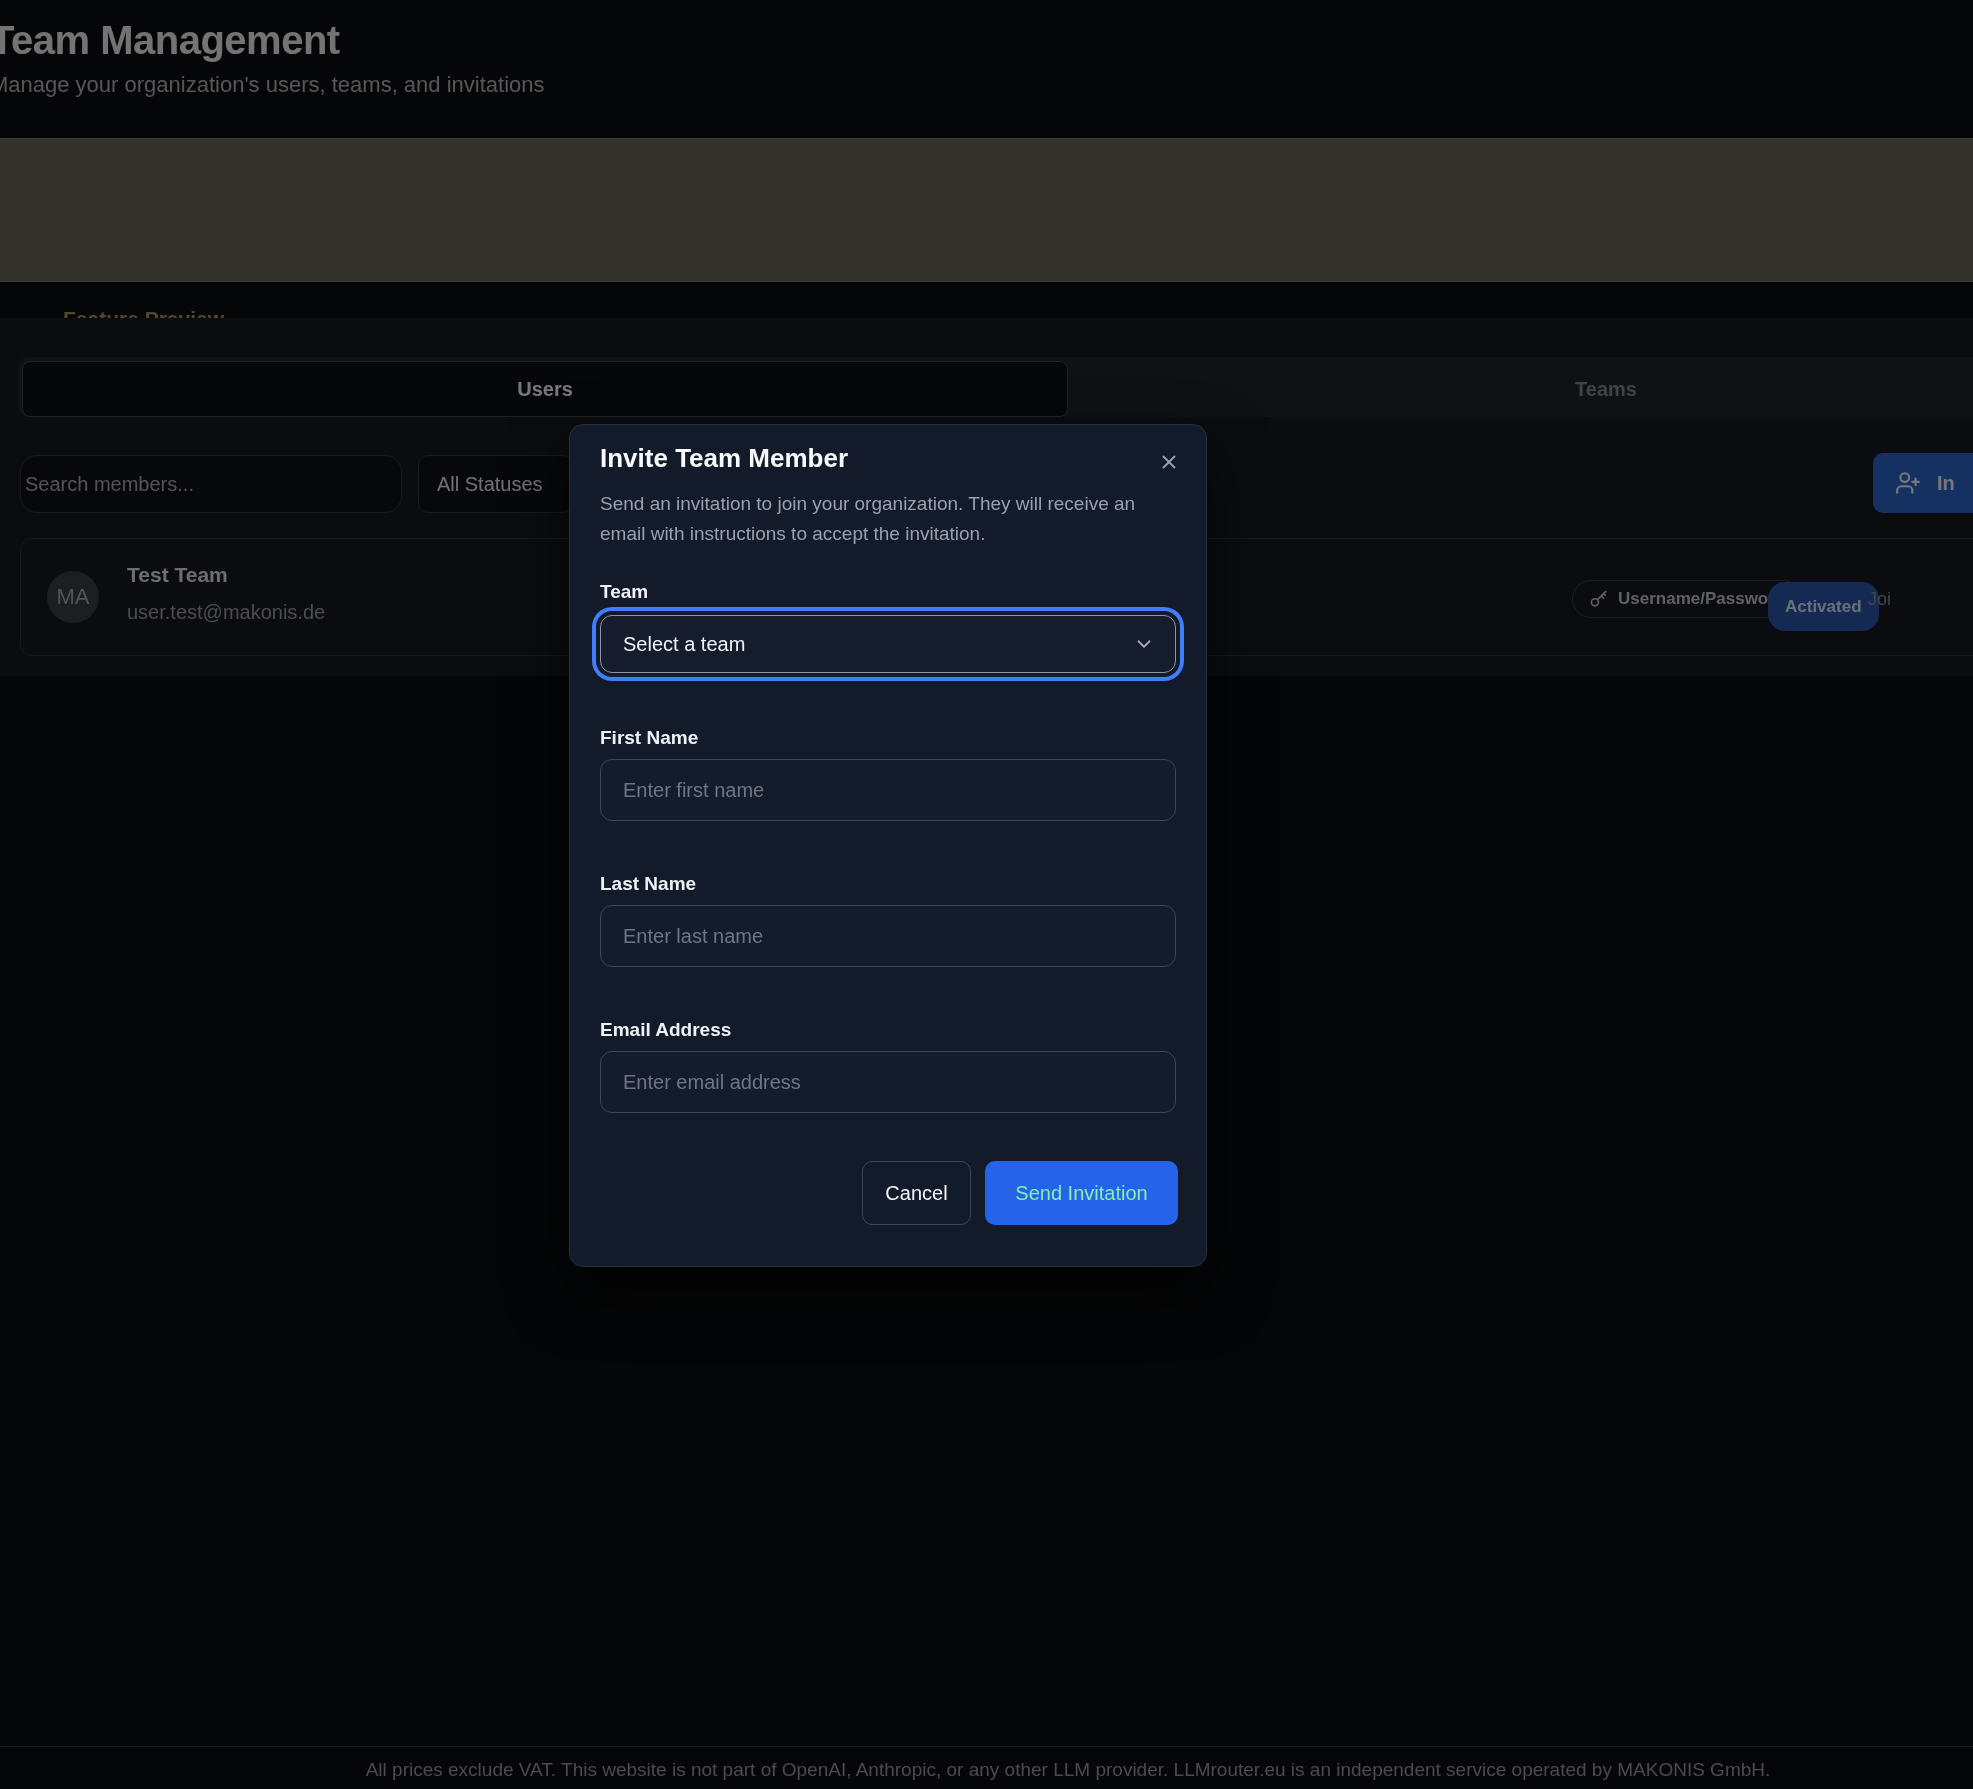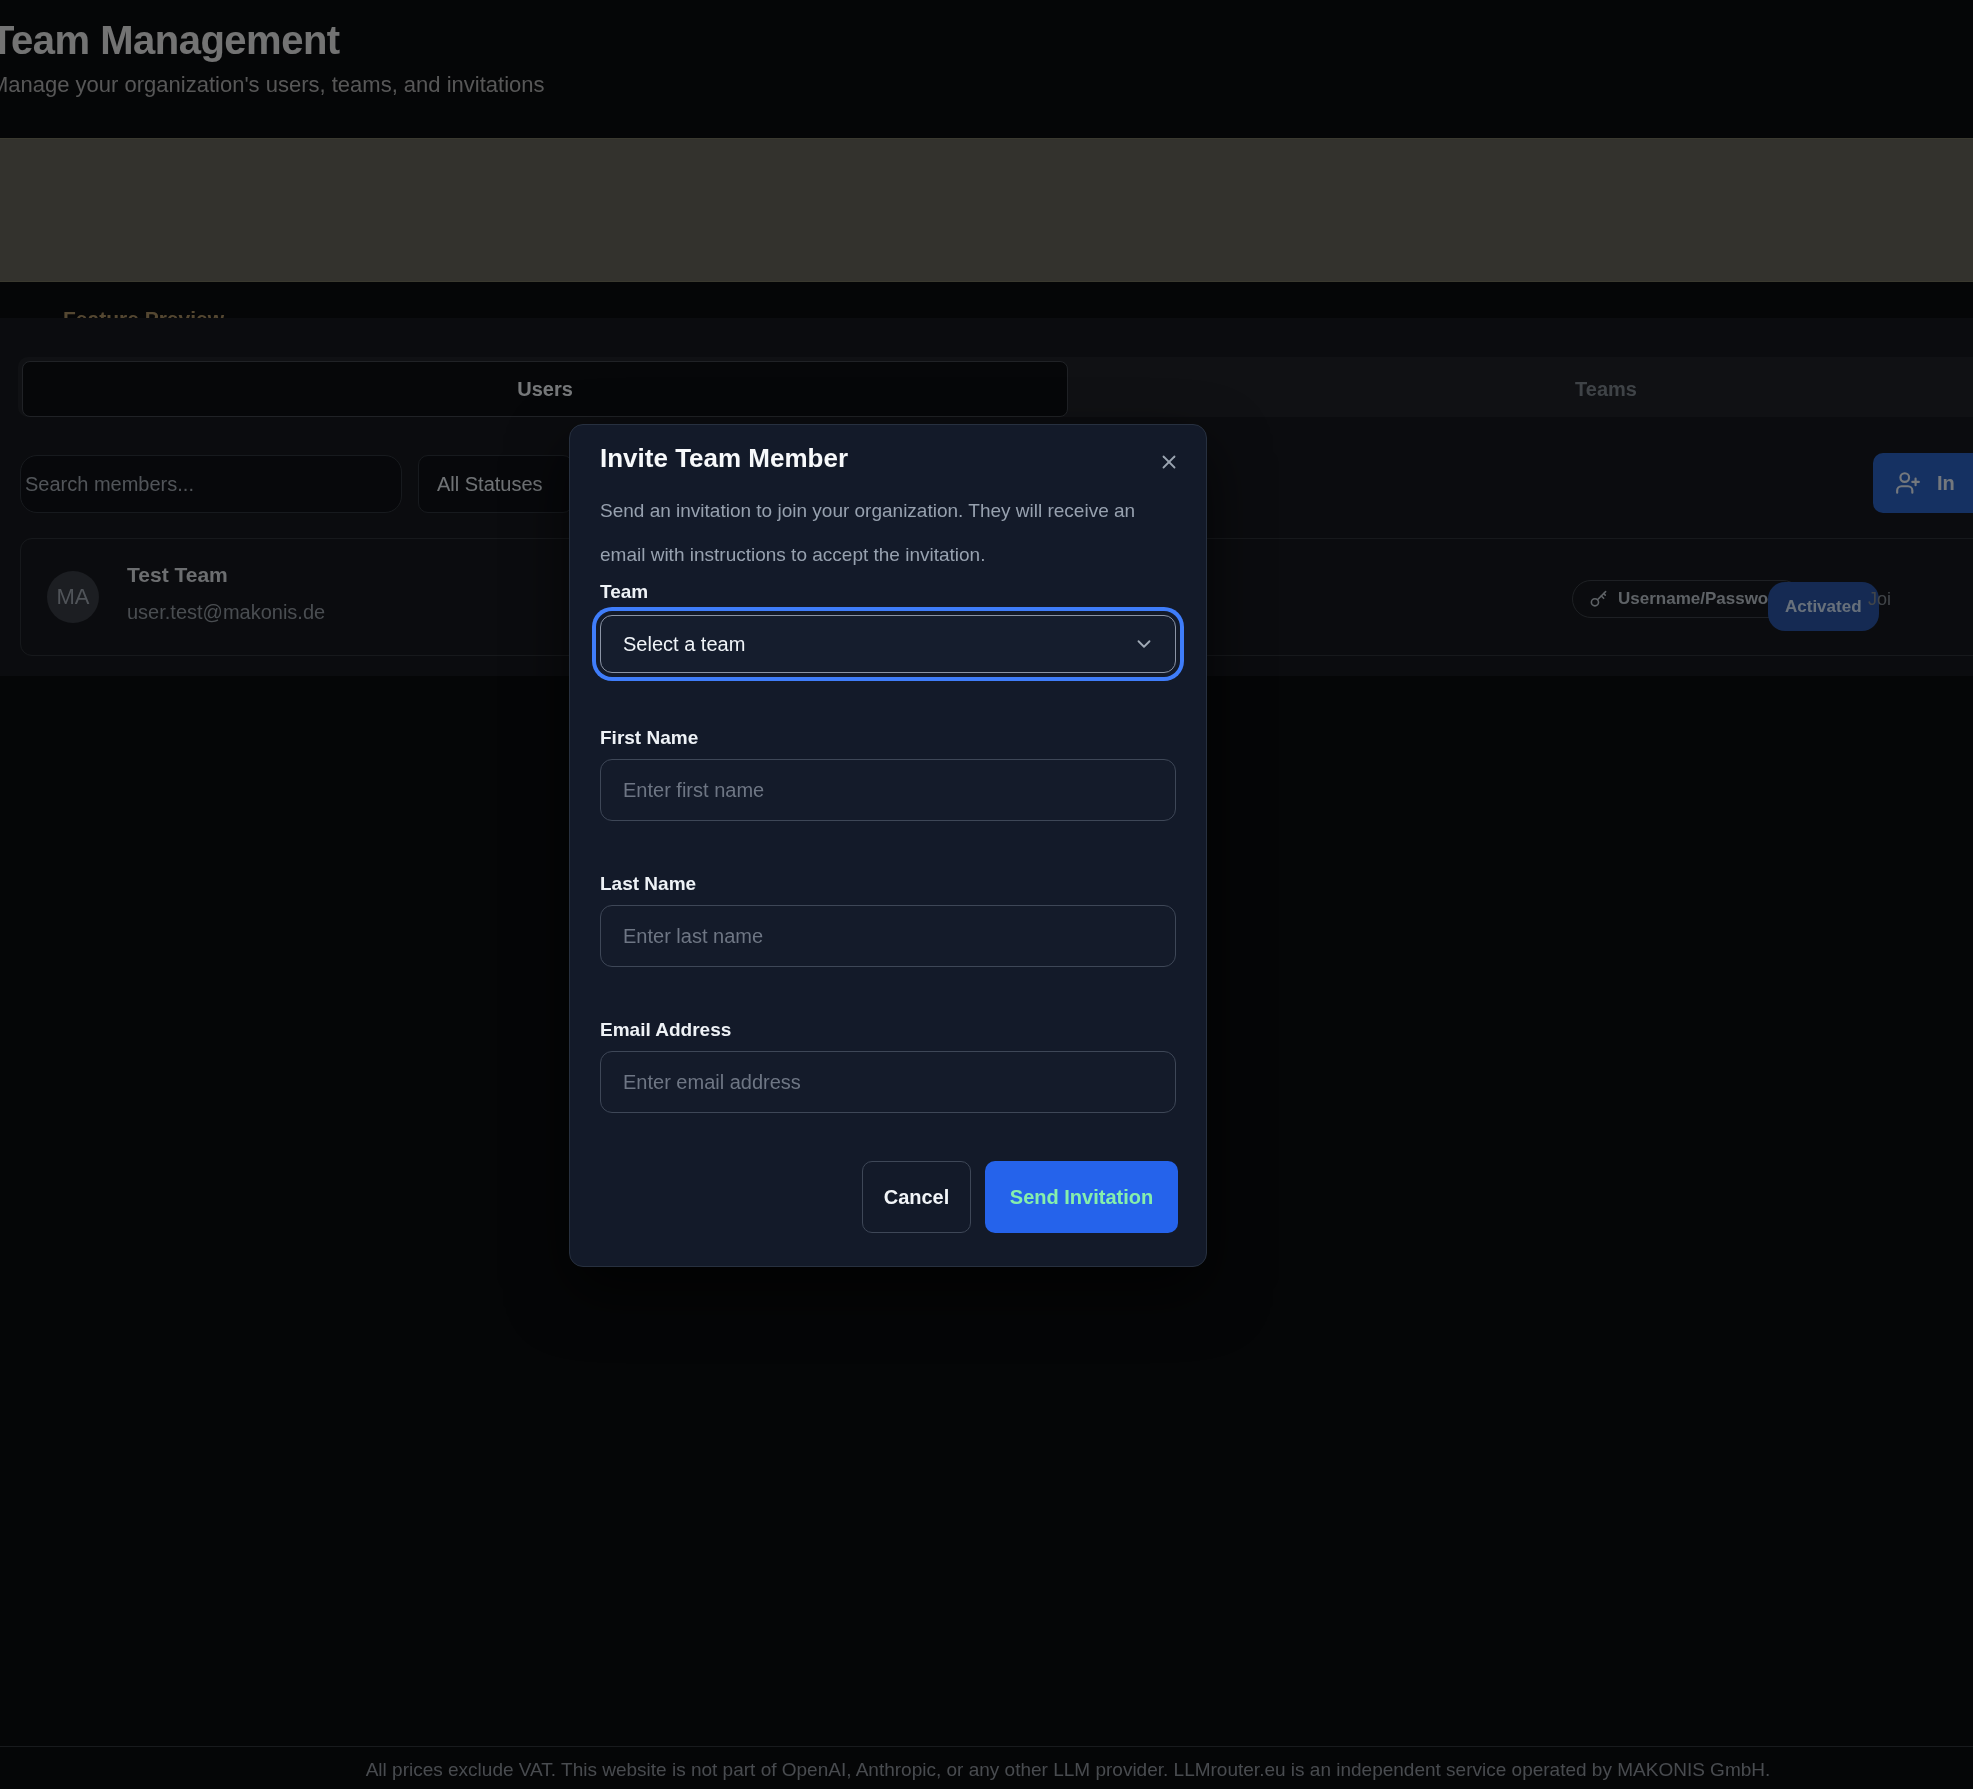--- a/index.html
+++ b/index.html
@@ -40,28 +40,28 @@
 
   .footer{left:-12px;top:1746px;width:2160px;height:43px;border-top:1px solid #30343a;box-sizing:border-box;text-align:center;}
   .footer-text{margin-top:12px;font-size:19px;color:#90969e;}
 
   
   .dim-overlay{left:0;top:0;width:1973px;height:1789px;background:rgba(0,0,0,0.5);z-index:10;}
   .modal{left:569px;top:424px;width:638px;height:843px;background:#131a29;border:1px solid #27303f;border-radius:14px;box-sizing:border-box;z-index:20;box-shadow:0 25px 60px rgba(0,0,0,0.65);}
   .modal .abs{position:absolute;}
   .modal-close{right:22px;top:22px;width:30px;height:30px;display:flex;align-items:center;justify-content:center;color:#9aa4b0;cursor:pointer;}
   .modal-title{left:30px;top:18px;font-size:26px;font-weight:bold;color:#f7f9fb;}
-  .modal-desc{left:30px;top:64px;width:585px;font-size:19px;line-height:44px;color:#97a1af;}
+  .modal-desc{left:30px;top:64px;width:585px;font-size:19px;line-height:30px;color:#97a1af;}
   .field-label{left:30px;font-size:19px;font-weight:bold;color:#eef2f6;}
   .team-select{left:30px;top:190px;width:576px;height:58px;background:#151d2d;border:1.5px solid #8b94a5;border-radius:12px;box-sizing:border-box;display:flex;align-items:center;justify-content:space-between;padding:0 20px 0 22px;cursor:pointer;
     box-shadow:0 0 0 4px #131a29,0 0 0 8px #3f7dfa;}
   .team-select-value{font-size:20px;color:#f0f4f8;}
   .modal-input{left:30px;width:576px;height:62px;background:#141b2a;border:1px solid #3e4757;border-radius:12px;box-sizing:border-box;color:#e7ecf2;font-size:20px;padding:16px 22px;outline:none;font-family:inherit;}
   .modal-input::placeholder{color:#6e7684;opacity:1;}
-  .btn{height:72px;border-radius:10px;display:flex;align-items:center;justify-content:center;font-size:20px;font-weight:bold;cursor:pointer;box-sizing:border-box;text-align:right;}
+  .btn{height:64px;border-radius:10px;display:flex;align-items:center;justify-content:center;font-size:20px;font-weight:normal;cursor:pointer;box-sizing:border-box;text-align:right;}
   .btn-cancel{left:292px;top:736px;width:109px;background:#131a29;border:1px solid #3e4757;color:#f2f5f8;}
   .btn-send{left:415px;top:736px;width:193px;background:#2563eb;color:#86efac;}
 </style>
 </head>
 <body>
 
 <div id="screen">
 
   <div class="abs page-title">Team Management</div>
   <div class="abs page-subtitle">Manage your organization's users, teams, and invitations</div>

